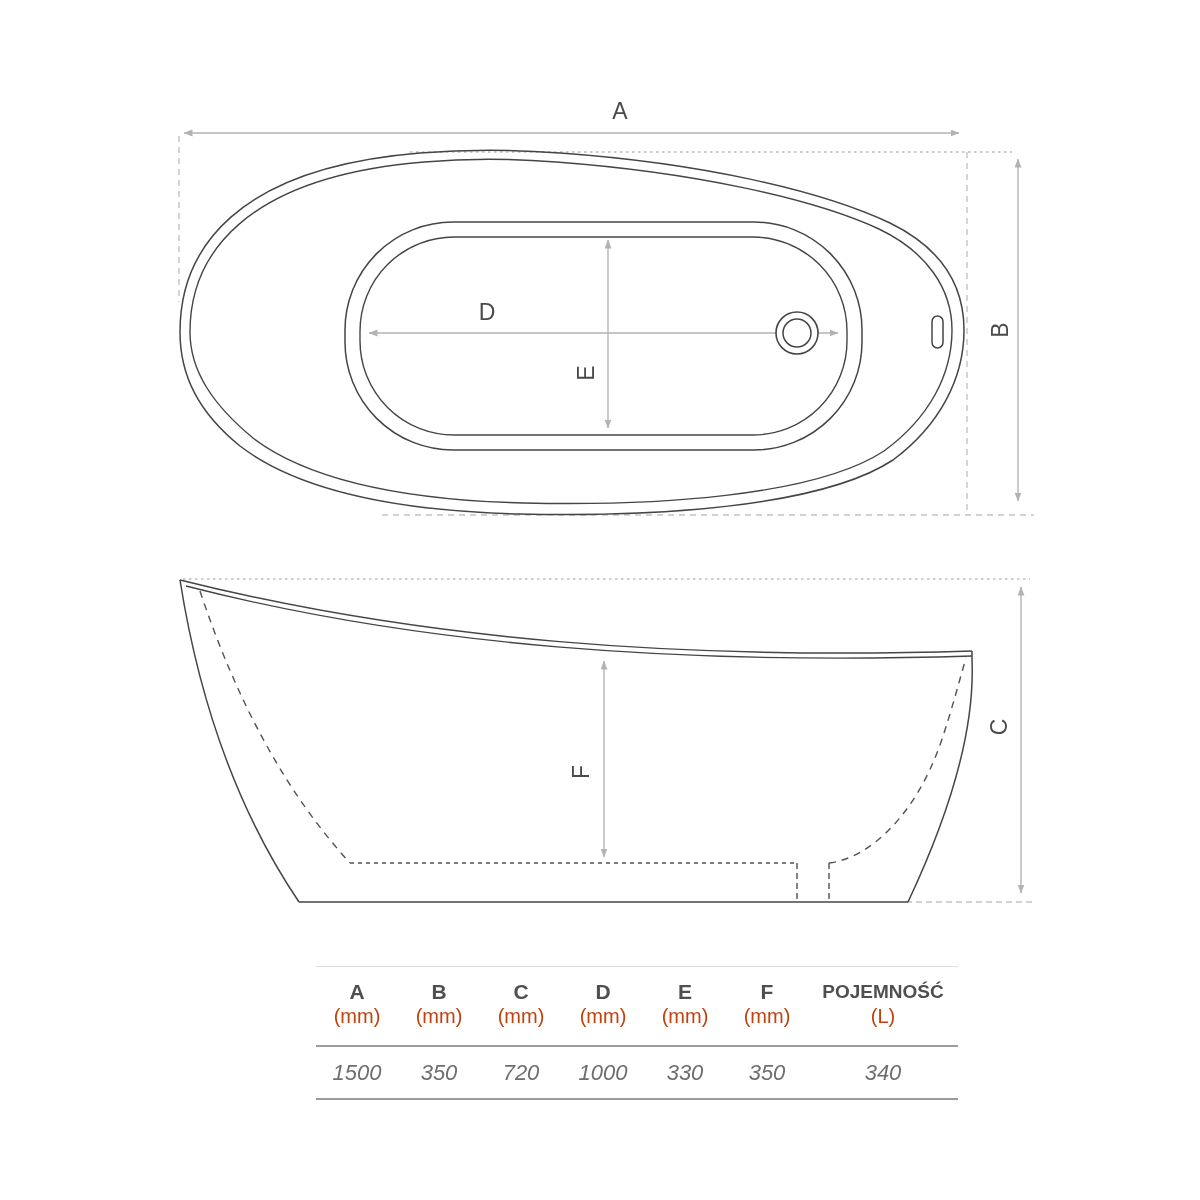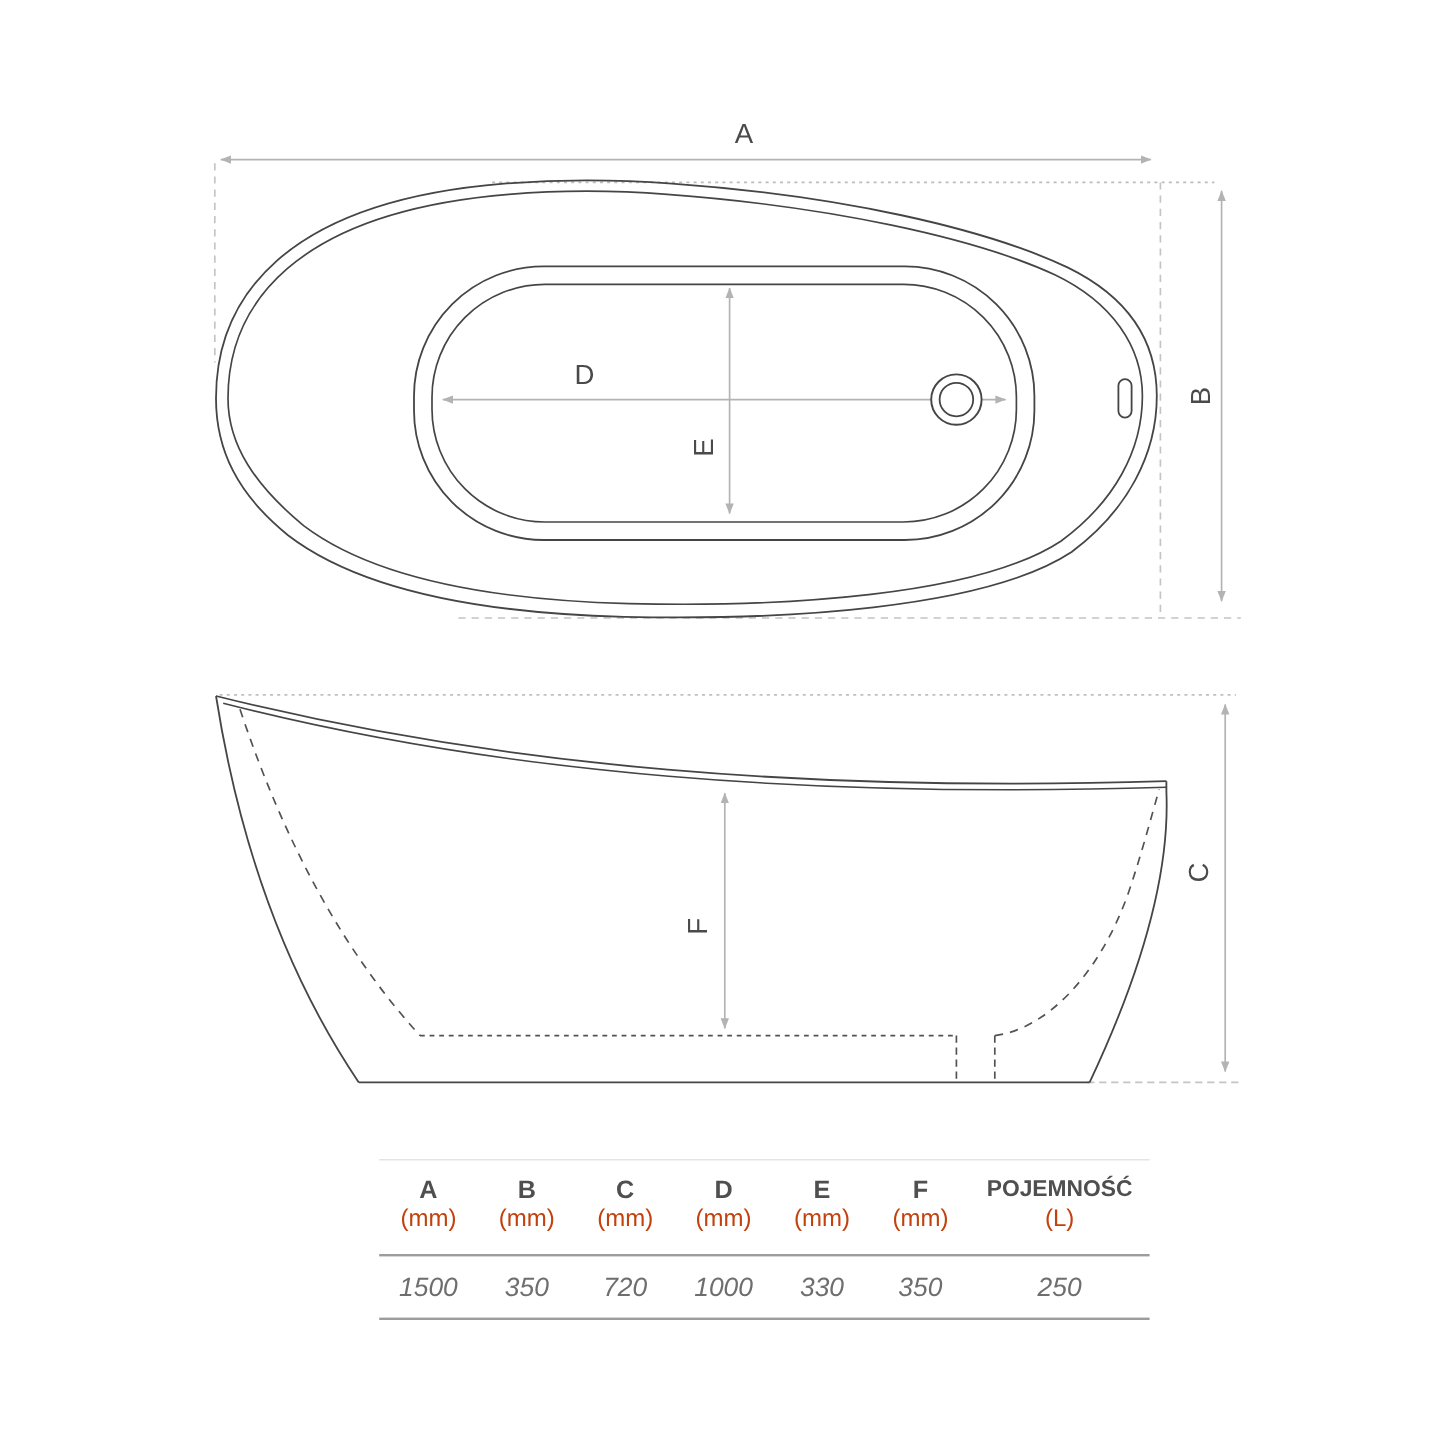--- a/index.html
+++ b/index.html
@@ -121,18 +121,18 @@
     </div>
   </div>
   <div class="divider"></div>
   <div class="spec-row val-row">
     <div class="spec-col col-a val">1500</div>
     <div class="spec-col col-b val">350</div>
     <div class="spec-col col-c val">720</div>
     <div class="spec-col col-d val">1000</div>
     <div class="spec-col col-e val">330</div>
     <div class="spec-col col-f val">350</div>
-    <div class="spec-col col-poj val">250</div>
+    <div class="spec-col col-poj val">340</div>
   </div>
   <div class="bottom-rule"></div>
 </div>
 
 </div>
 
 </body></html>

